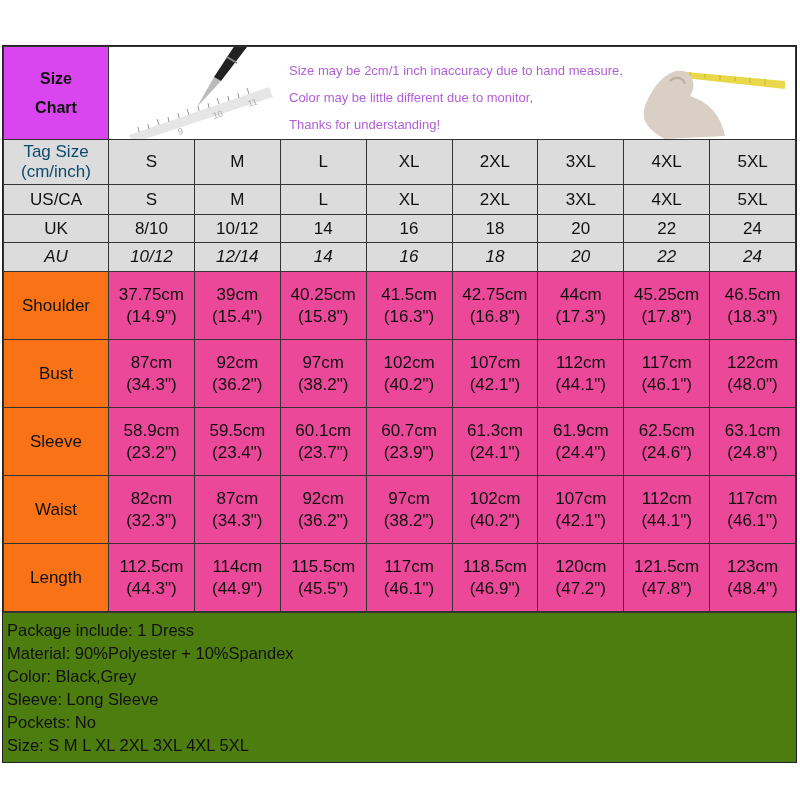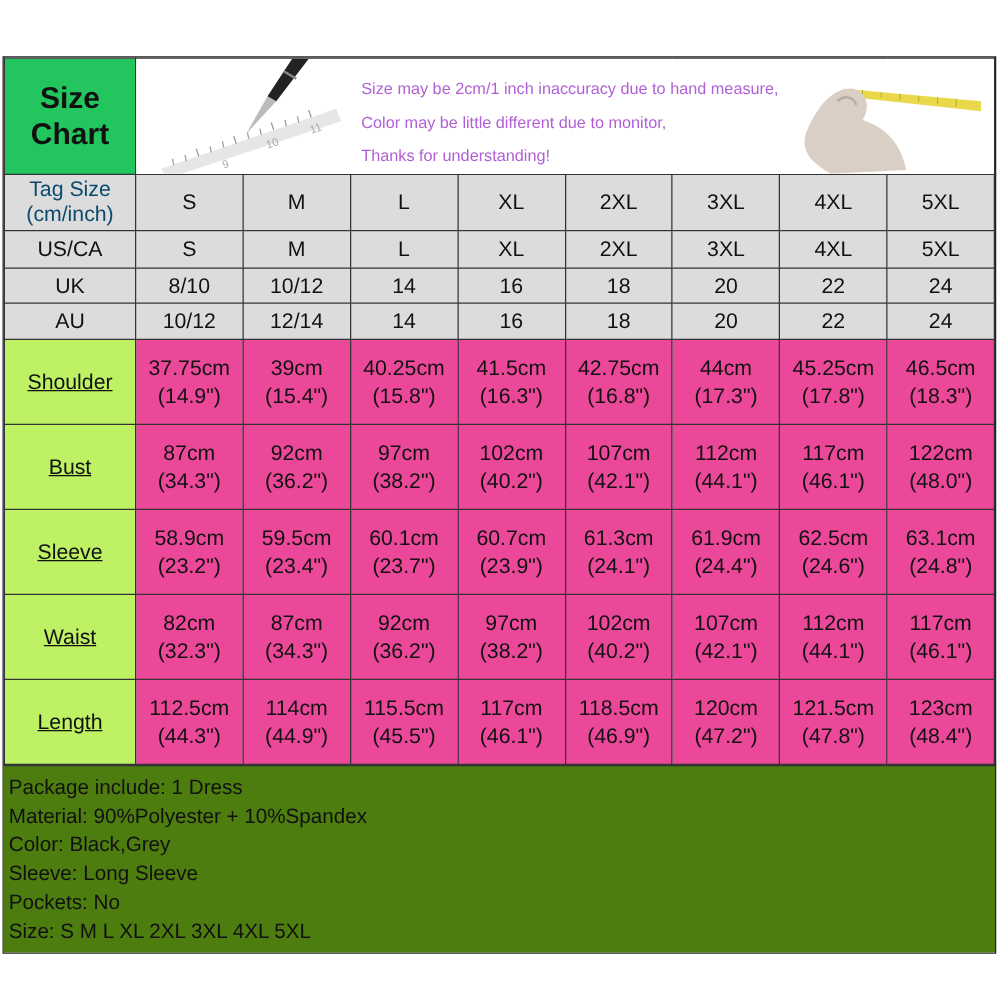--- a/index.html
+++ b/index.html
@@ -1,34 +1,34 @@
 <!DOCTYPE html>
 <html><head>
 <meta charset="utf-8">
 <style>
   html, body { margin:0; padding:0; background:#ffffff; }
   body { width:800px; height:800px; position:relative; overflow:hidden; font-family:"Liberation Sans", sans-serif; color:#111; }
   .chart { position:absolute; left:2px; top:45px; width:795px; border:1px solid #222; box-sizing:border-box; }
   table { border-collapse:collapse; width:100%; table-layout:fixed; }
   td { border:1px solid #333; text-align:center; vertical-align:middle; padding:0; font-size:17px; line-height:22px; }
   col.first { width:105px; }
-  .hdr-title { height:92px; font-weight:bold; font-size:24px; line-height:29px; background:#22c55e; }
+  .hdr-title { height:92px; font-weight:bold; font-size:16px; line-height:29px; background:#d946ef; }
   .hdr-banner { background:#fff; position:relative; overflow:hidden; }
   .banner-text { position:absolute; left:180px; top:10px; text-align:left; color:#b15fd6; font-size:13px; line-height:27px; }
   .pencil { position:absolute; left:10px; top:0; width:160px; height:92px; }
   .hand { position:absolute; right:10px; top:4px; width:150px; height:88px; }
   .grey { background:#dcdcdc; }
   .white { background:#ec4899; }
   .tag-label { color:#0c4a6e; font-size:17px; line-height:20px; }
   .r-tag td { height:44px; }
   .r-us td { height:29px; }
   .r-uk td { height:27px; }
-  .r-au td { height:28px; }
+  .r-au td { height:28px;font-style:italic; }
   .r-meas td { height:67px; }
-  .meas-label { background:#bef264;text-decoration:underline; }
+  .meas-label { background:#f97316; }
   .notes { background:#4d7c0f; border-top:1px solid #333; padding:6px 4px 6px 4px; font-size:16.5px; line-height:23px; height:137px; box-sizing:content-box; }
   .notes div { white-space:nowrap; }
 </style>
 </head>
 <body>
 
 <div class="chart">
   <table>
     <colgroup>
       <col class="first">

